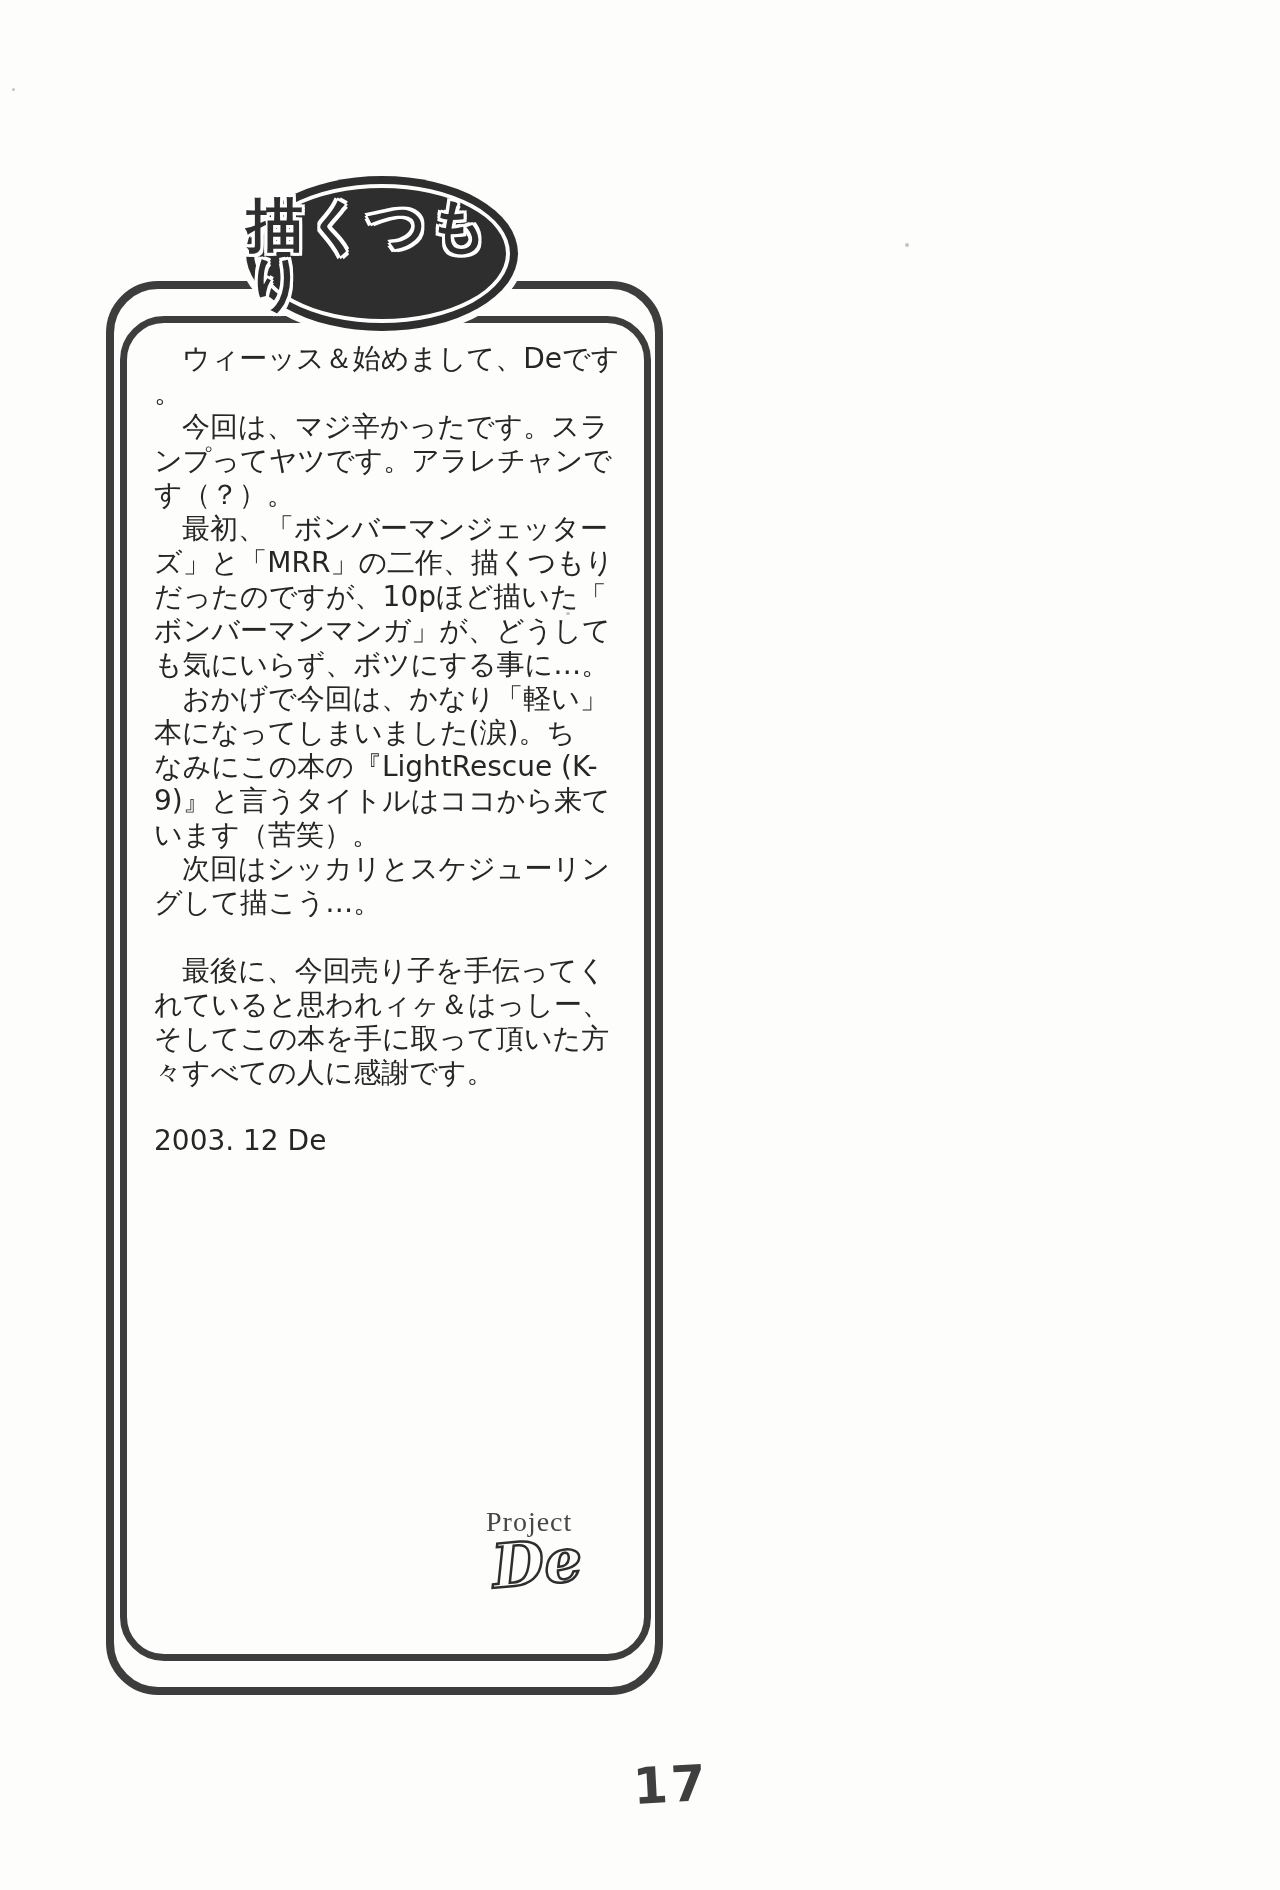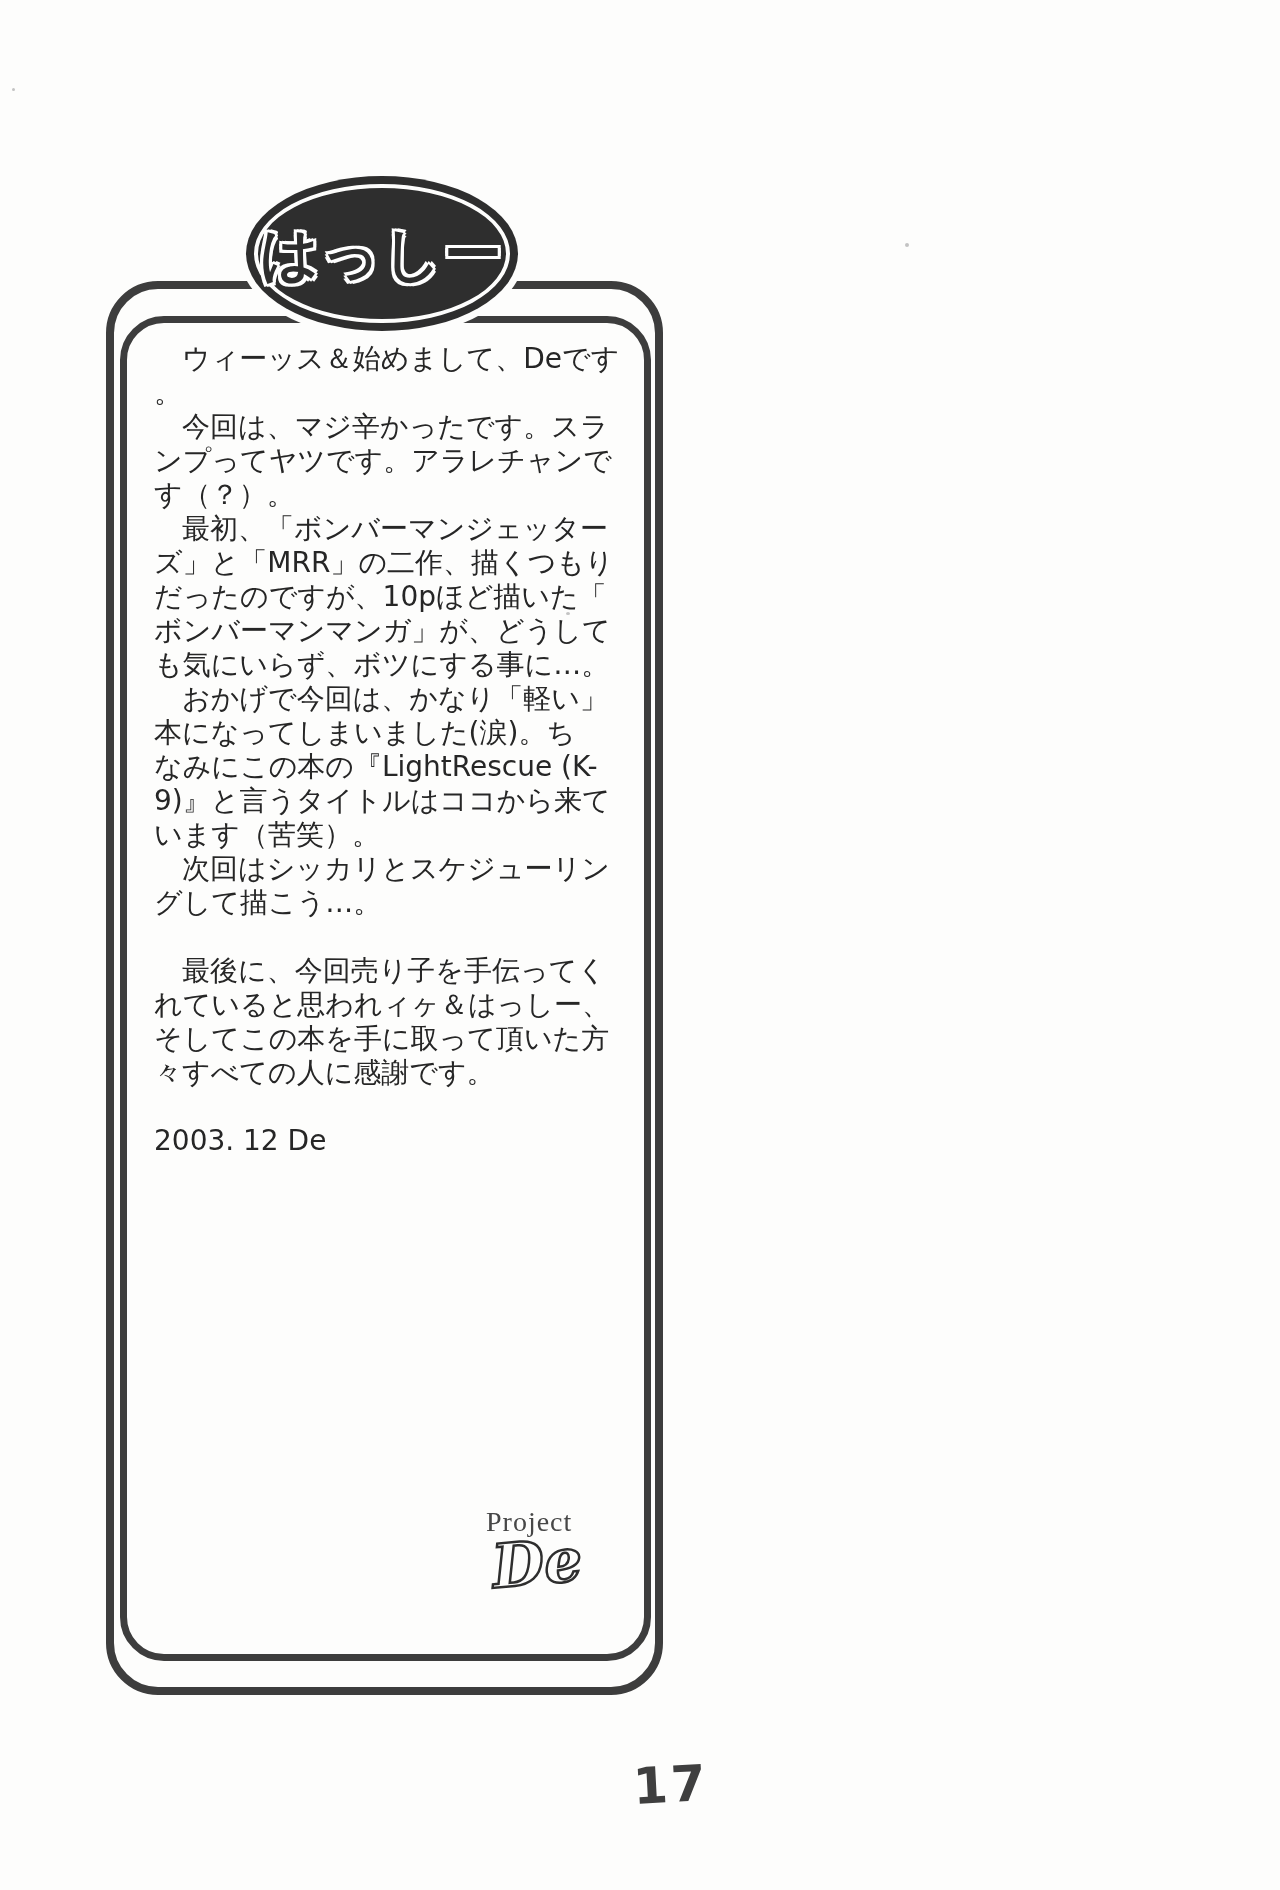--- a/index.html
+++ b/index.html
@@ -121,21 +121,21 @@
   .speck { position: absolute; border-radius: 50%; background: #c3c3c3; }
   .speck-1 { left: 905px; top: 243px; width: 4px; height: 4px; }
   .speck-2 { left: 566px; top: 612px; width: 4px; height: 3px; }
   .speck-3 { left: 12px;  top: 88px;  width: 3px; height: 3px; }
 </style>
 </head>
 <body>
 
 <div class="badge">
   <div class="badge-ring"></div>
-  <div class="badge-title">はっしー</div>
+  <div class="badge-title">描くつもり</div>
 </div>
 
 <div class="outer-frame"></div>
 <div class="inner-frame"></div>
 
 <div class="text-block"><div class="text-line">　ウィーッス＆始めまして、Deです</div><div class="text-line">。</div><div class="text-line">　今回は、マジ辛かったです。スラ</div><div class="text-line">ンプってヤツです。アラレチャンで</div><div class="text-line">す（？）。</div><div class="text-line">　最初、「ボンバーマンジェッター</div><div class="text-line">ズ」と「MRR」の二作、描くつもり</div><div class="text-line">だったのですが、10pほど描いた「</div><div class="text-line">ボンバーマンマンガ」が、どうして</div><div class="text-line">も気にいらず、ボツにする事に…。</div><div class="text-line">　おかげで今回は、かなり「軽い」</div><div class="text-line">本になってしまいました(涙)。ち</div><div class="text-line">なみにこの本の『LightRescue (K-</div><div class="text-line">9)』と言うタイトルはココから来て</div><div class="text-line">います（苦笑）。</div><div class="text-line">　次回はシッカリとスケジューリン</div><div class="text-line">グして描こう…。</div><div class="text-line"></div><div class="text-line">　最後に、今回売り子を手伝ってく</div><div class="text-line">れていると思われィヶ＆はっしー、</div><div class="text-line">そしてこの本を手に取って頂いた方</div><div class="text-line">々すべての人に感謝です。</div><div class="text-line"></div><div class="text-line">2003. 12 De</div></div>
 
 <div class="project-label">Project</div>
 <div class="de-signature">De</div>
 

